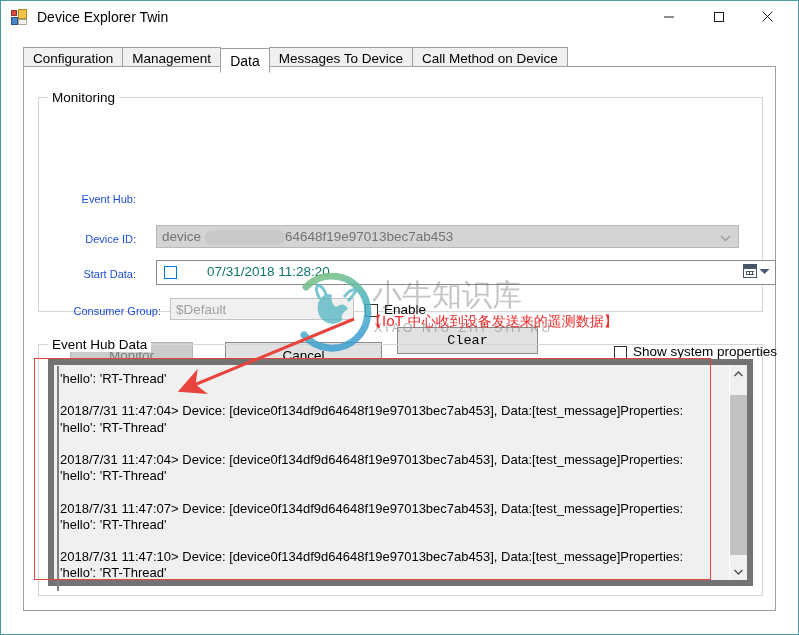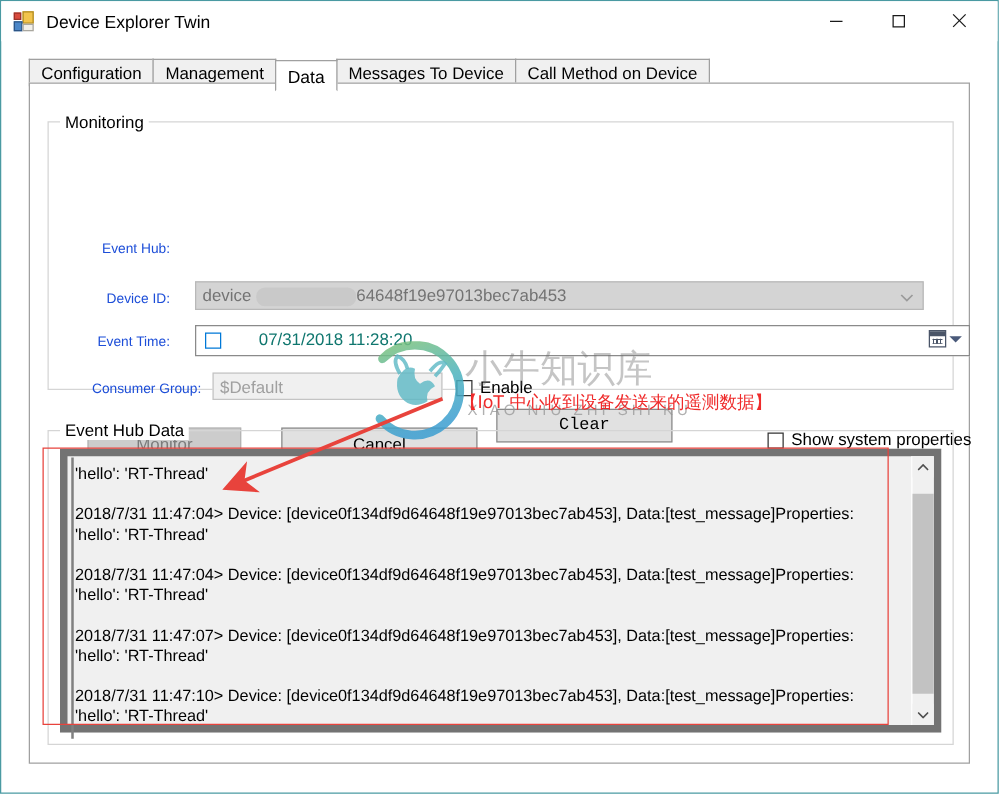--- a/index.html
+++ b/index.html
@@ -405,21 +405,21 @@
     <div class="field-label" id="lbl-deviceid">Device ID:</div>
     <div class="textbox readonly-combo" id="box-deviceid">
       <span>device</span>
       <span id="deviceid-masked"></span>
       <span style="margin-left:84px;">64648f19e97013bec7ab453</span>
       <svg id="deviceid-arrow" width="11" height="7" viewBox="0 0 11 7">
         <path d="M1 1 L5.5 5.5 L10 1" fill="none" stroke="#9a9a9a" stroke-width="1.4"></path>
       </svg>
     </div>
 
-    <div class="field-label" id="lbl-starttime">Event Time:</div>
+    <div class="field-label" id="lbl-starttime">Start Data:</div>
     <div class="textbox" id="box-starttime">
       <span id="starttime-check"></span>
       <span id="starttime-value">07/31/2018 11:28:20</span>
       <span id="starttime-calbtn">
         <span class="cal-icon"></span>
         <svg width="11" height="7" viewBox="0 0 11 7">
           <path d="M0.5 1 L5.5 6 L10.5 1" fill="#4a5a7a"></path>
         </svg>
       </span>
     </div>

